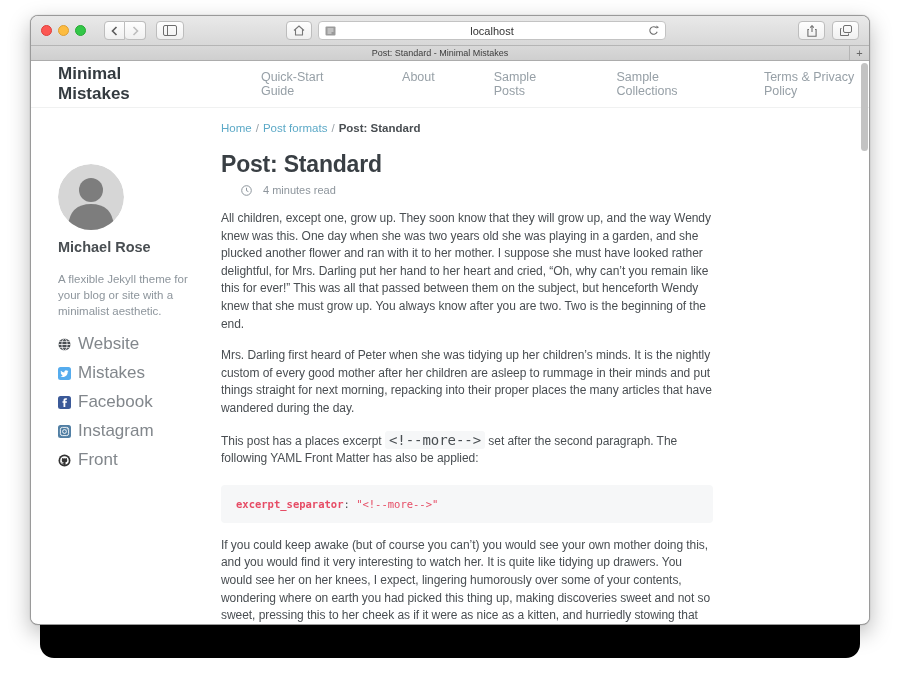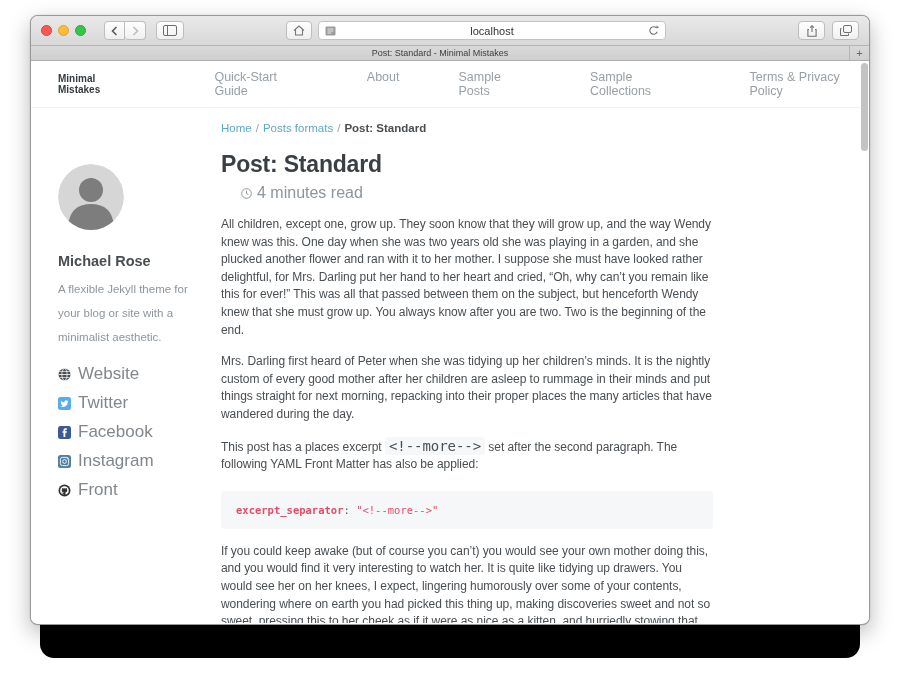--- a/index.html
+++ b/index.html
@@ -50,41 +50,41 @@
   .new-tab { width:20px; border-left:1px solid #b5b5b5; display:flex; align-items:center;
     justify-content:center; font-size:11px; color:#666; }
 
   
   .viewport { position:relative; height:562px; background:#fff; overflow:hidden; }
   .scroll-thumb { position:absolute; right:1px; top:2px; width:7px; height:88px;
     background:#c3c3c3; border-radius:4px; z-index:5; }
 
   
   .masthead { height:47px; border-bottom:1px solid #f0f1f1; display:flex; align-items:center; }
-  .site-title { margin-left:27px; font-size:10px; font-weight:bold; color:#343b40; text-decoration:none; }
+  .site-title { margin-left:27px; font-size:17px; font-weight:bold; color:#343b40; text-decoration:none; }
   .site-nav { display:flex; margin-left:41px; gap:23px; }
   .site-nav a { font-size:12.5px; color:#97a0a7; text-decoration:none;margin-left:36px; }
 
   
   .author { position:absolute; left:27px; top:103px; width:145px; }
   .avatar { width:66px; height:66px; border-radius:50%; overflow:hidden; display:block; }
-  .author-name { margin-top:23px; font-size:14.5px; font-weight:600; color:#494e52; }
-  .author-bio { margin-top:8px; font-size:11.5px; line-height:24px; color:#8d959c; }
+  .author-name { margin-top:9px; font-size:14.5px; font-weight:600; color:#494e52; }
+  .author-bio { margin-top:16px; font-size:11.5px; line-height:16px; color:#8d959c; }
   .author-links { margin-top:15px; list-style:none; }
   .author-links li { display:flex; align-items:center; gap:7px; margin-bottom:9px; }
   .author-links a { font-size:17px; color:#82878c; text-decoration:none; display:flex; align-items:center; gap:7px; }
 
   
   .article { position:absolute; left:190px; top:47px; width:492px; padding-top:14px; }
   .breadcrumb { font-size:11.5px; color:#7a8288; }
   .breadcrumb a { color:#5ca9c7; text-decoration:none; }
   .breadcrumb .sep { color:#9aa2a8; margin:0 4px; }
   .breadcrumb .current { font-weight:bold; color:#494e52; }
   .page-title { margin-top:17px; font-size:23px; font-weight:bold; color:#393f44; letter-spacing:-0.2px; }
-  .page-meta { margin-top:6px; display:flex; align-items:center; gap:5px; font-size:16px; color:#8d959c;padding-left:20px; }
+  .page-meta { margin-top:6px; display:flex; align-items:center; gap:11px; font-size:11px; color:#8d959c;padding-left:20px; }
   .article p { margin-top:14px; font-size:12px; line-height:17.6px; color:#494e52; letter-spacing:-0.05px; }
   code.inline { font-family:"DejaVu Sans Mono", monospace; font-size:14px; background:#f6f7f8;
     padding:1px 4px; border-radius:3px; color:#494e52; }
   .highlight { margin-top:17px; background:#f6f7f8; border-radius:4px; padding:13px 15px;
     font-family:"DejaVu Sans Mono", monospace; font-size:10.5px; }
   .highlight .key { color:#e64c65; font-weight:bold; }
   .highlight .colon { color:#55595c; }
   .highlight .str { color:#e64c65; }
 
   svg { display:block; }
@@ -206,21 +206,21 @@
                 </svg>
               <span>Website</span>
             </a>
           </li>
           <li>
             <a href="#">
               <svg width="13" height="13" viewBox="0 0 13 13">
                   <rect x="0" y="0" width="13" height="13" rx="2.5" fill="#55acee"></rect>
                   <path d="M10.5 4.1 c-.3.14-.62.23-.95.27.34-.2.6-.53.73-.91-.32.19-.68.33-1.06.4a1.67 1.67 0 0 0-2.84 1.52 4.73 4.73 0 0 1-3.44-1.74 1.67 1.67 0 0 0 .52 2.23c-.27 0-.53-.08-.76-.2v.02c0 .81.57 1.48 1.34 1.63a1.7 1.7 0 0 1-.75.03c.21.66.82 1.14 1.55 1.16a3.35 3.35 0 0 1-2.47.69 4.72 4.72 0 0 0 2.56.75c3.07 0 4.75-2.54 4.75-4.75v-.22c.33-.23.6-.53.82-.88z" fill="#fff"></path>
                 </svg>
-              <span>Twitter</span>
+              <span>Mistakes</span>
             </a>
           </li>
           <li>
             <a href="#">
               <svg width="13" height="13" viewBox="0 0 13 13">
                   <rect x="0" y="0" width="13" height="13" rx="2.5" fill="#3b5998"></rect>
                   <path d="M8.8 6.7 H7.3 V11 H5.5 V6.7 H4.5 V5.2 H5.5 V4.2 c0-1.1.6-1.9 1.9-1.9 H8.9 V3.8 H7.9 c-.4 0-.6.2-.6.6 V5.2 H8.9 Z" fill="#fff"></path>
                 </svg>
               <span>Facebook</span>
             </a>
@@ -243,21 +243,21 @@
                   <path d="M6.5 2.2a4.3 4.3 0 0 0-1.36 8.38c.22.04.3-.1.3-.21v-.74c-1.2.26-1.45-.58-1.45-.58-.2-.5-.48-.63-.48-.63-.39-.27.03-.26.03-.26.43.03.66.44.66.44.39.66 1.01.47 1.26.36.04-.28.15-.47.27-.58-.96-.11-1.97-.48-1.97-2.13 0-.47.17-.85.44-1.15-.04-.11-.19-.55.04-1.14 0 0 .36-.12 1.18.44a4.1 4.1 0 0 1 2.16 0c.82-.56 1.18-.44 1.18-.44.23.59.08 1.03.04 1.14.27.3.44.68.44 1.15 0 1.65-1.01 2.02-1.97 2.12.15.14.29.4.29.8v1.18c0 .12.08.25.3.21A4.3 4.3 0 0 0 6.5 2.2z" fill="#fff"></path>
                 </svg>
               <span>Front</span>
             </a>
           </li>
         </ul>
       </aside>
 
       <article class="article">
         <nav class="breadcrumb">
-          <a href="#">Home</a><span class="sep">/</span><a href="#">Posts formats</a><span class="sep">/</span><span class="current">Post: Standard</span>
+          <a href="#">Home</a><span class="sep">/</span><a href="#">Post formats</a><span class="sep">/</span><span class="current">Post: Standard</span>
         </nav>
 
         <h1 class="page-title">Post: Standard</h1>
 
         <div class="page-meta">
           <svg width="11" height="11" viewBox="0 0 11 11">
               <circle cx="5.5" cy="5.5" r="4.8" fill="none" stroke="#8d959c" stroke-width="1"></circle>
               <path d="M5.5 2.8 V5.7 L7.4 6.6" fill="none" stroke="#8d959c" stroke-width="1"></path>
             </svg>
           <span>4 minutes read</span>

